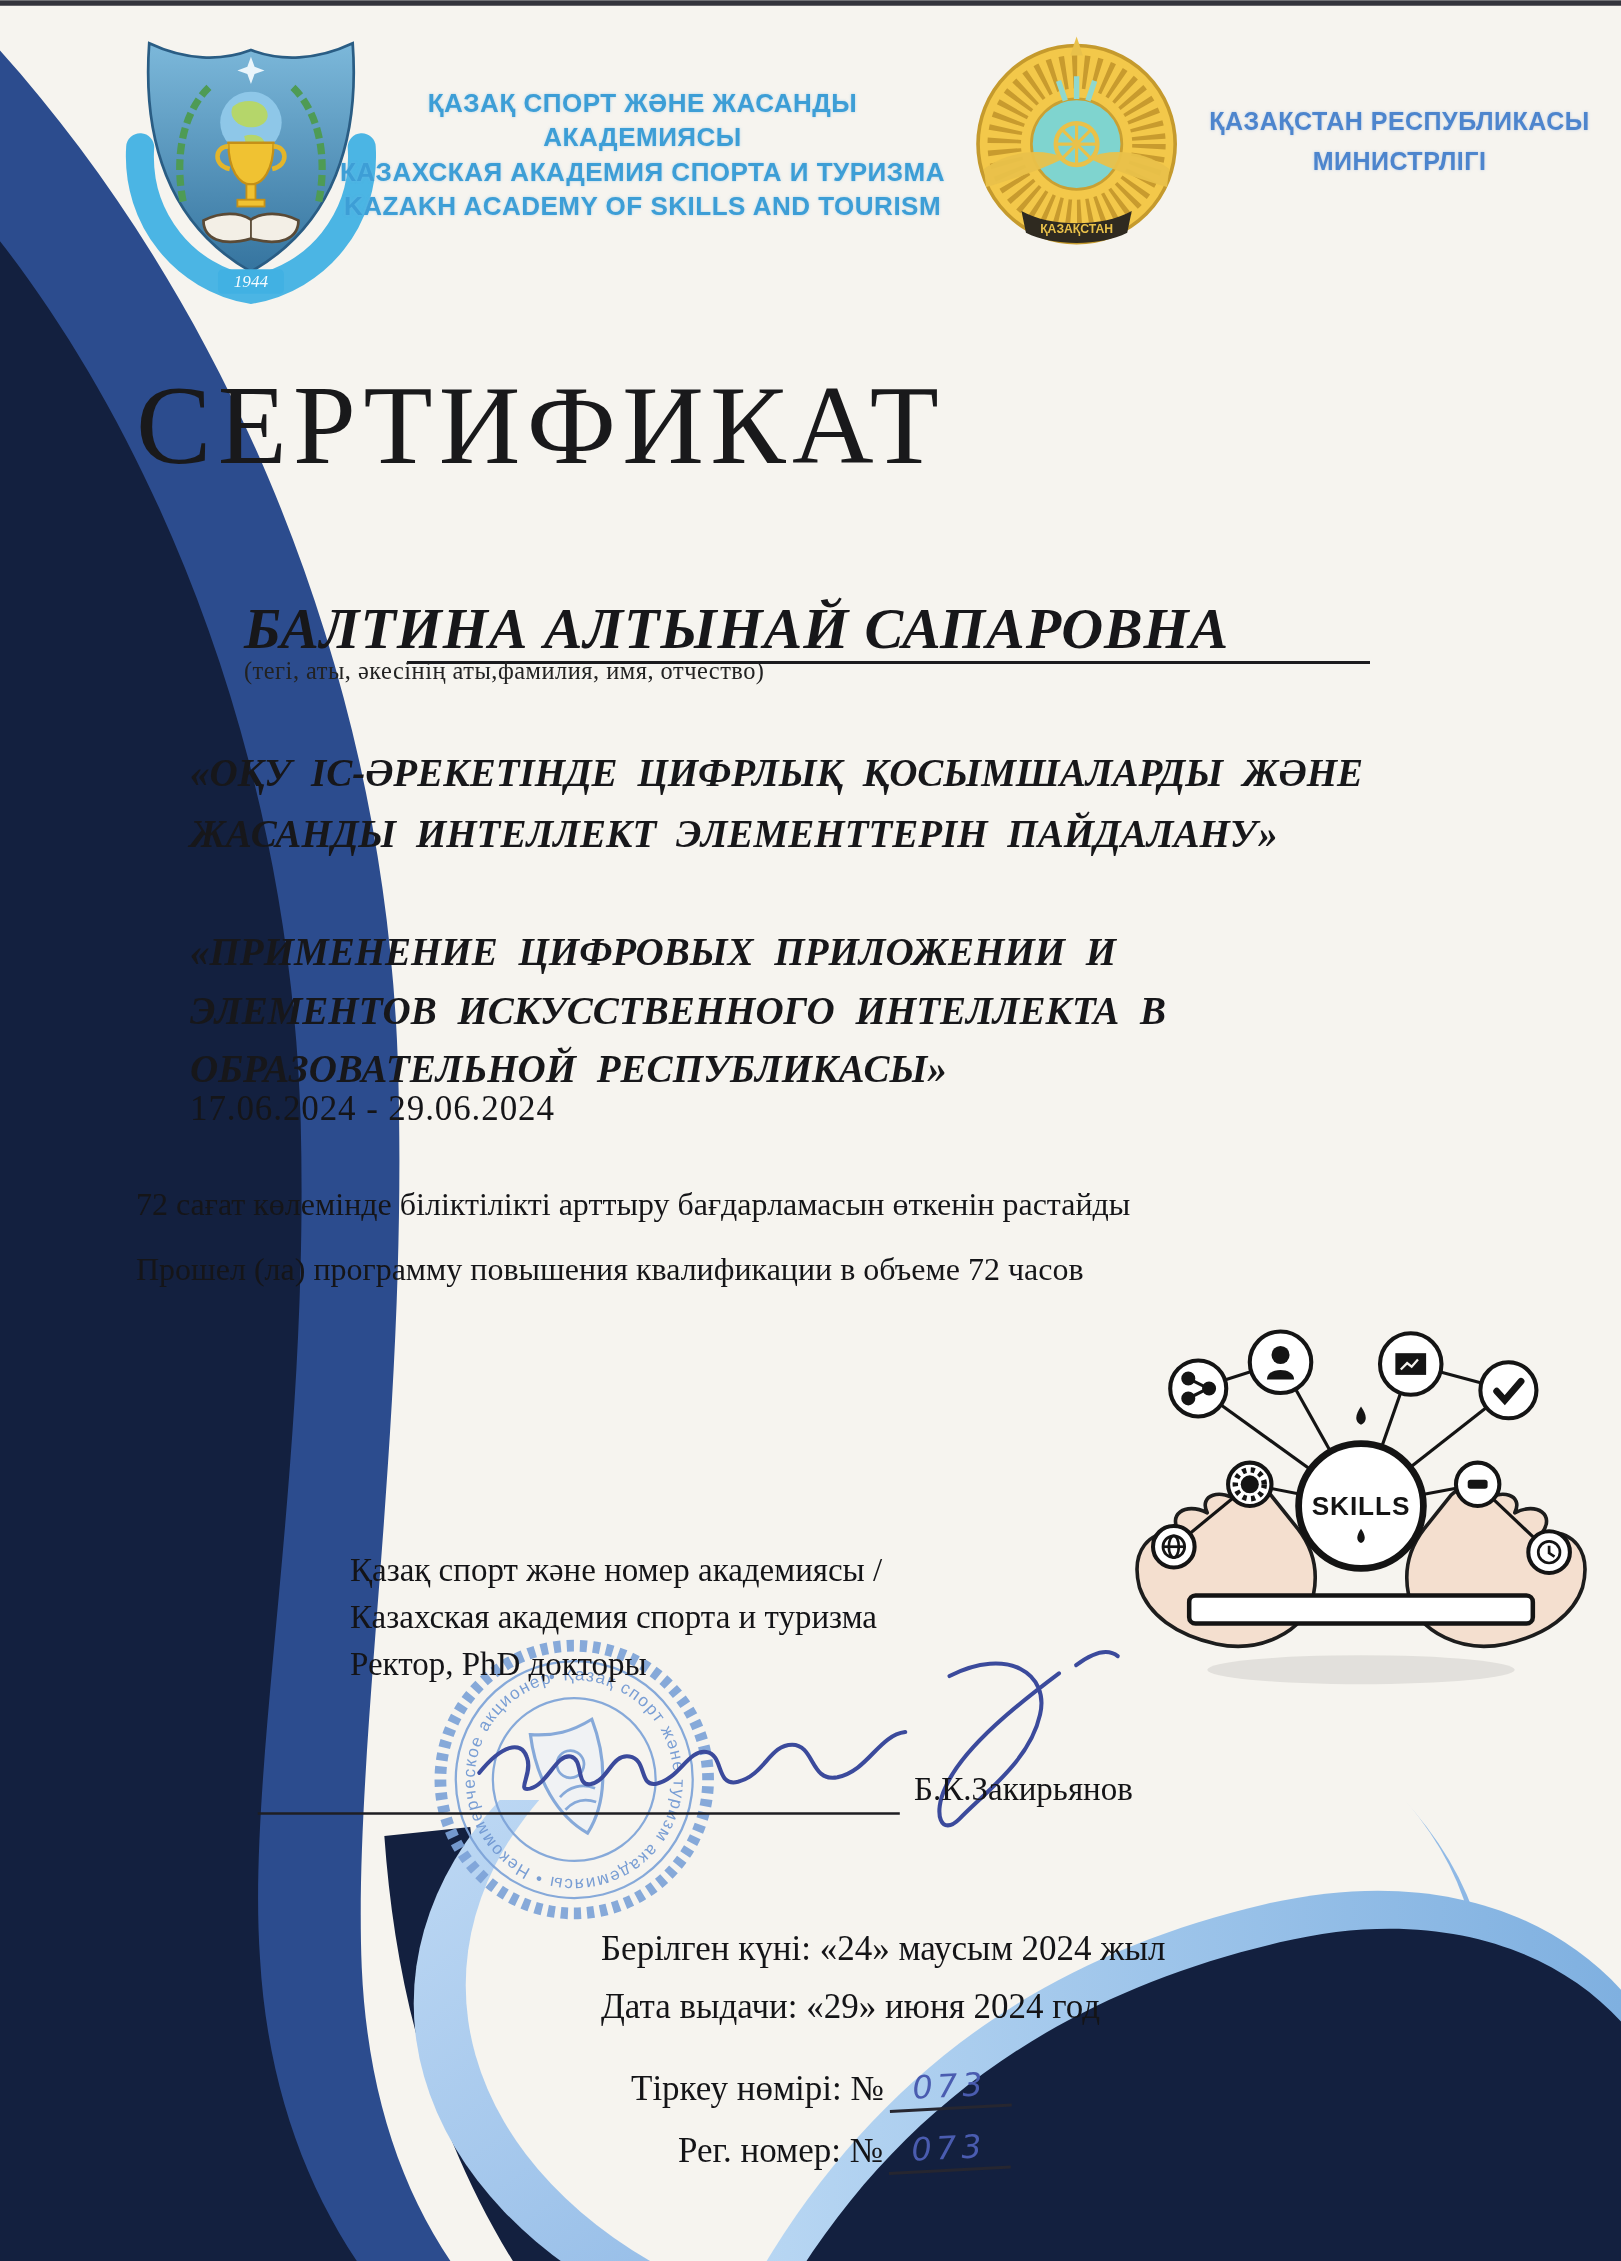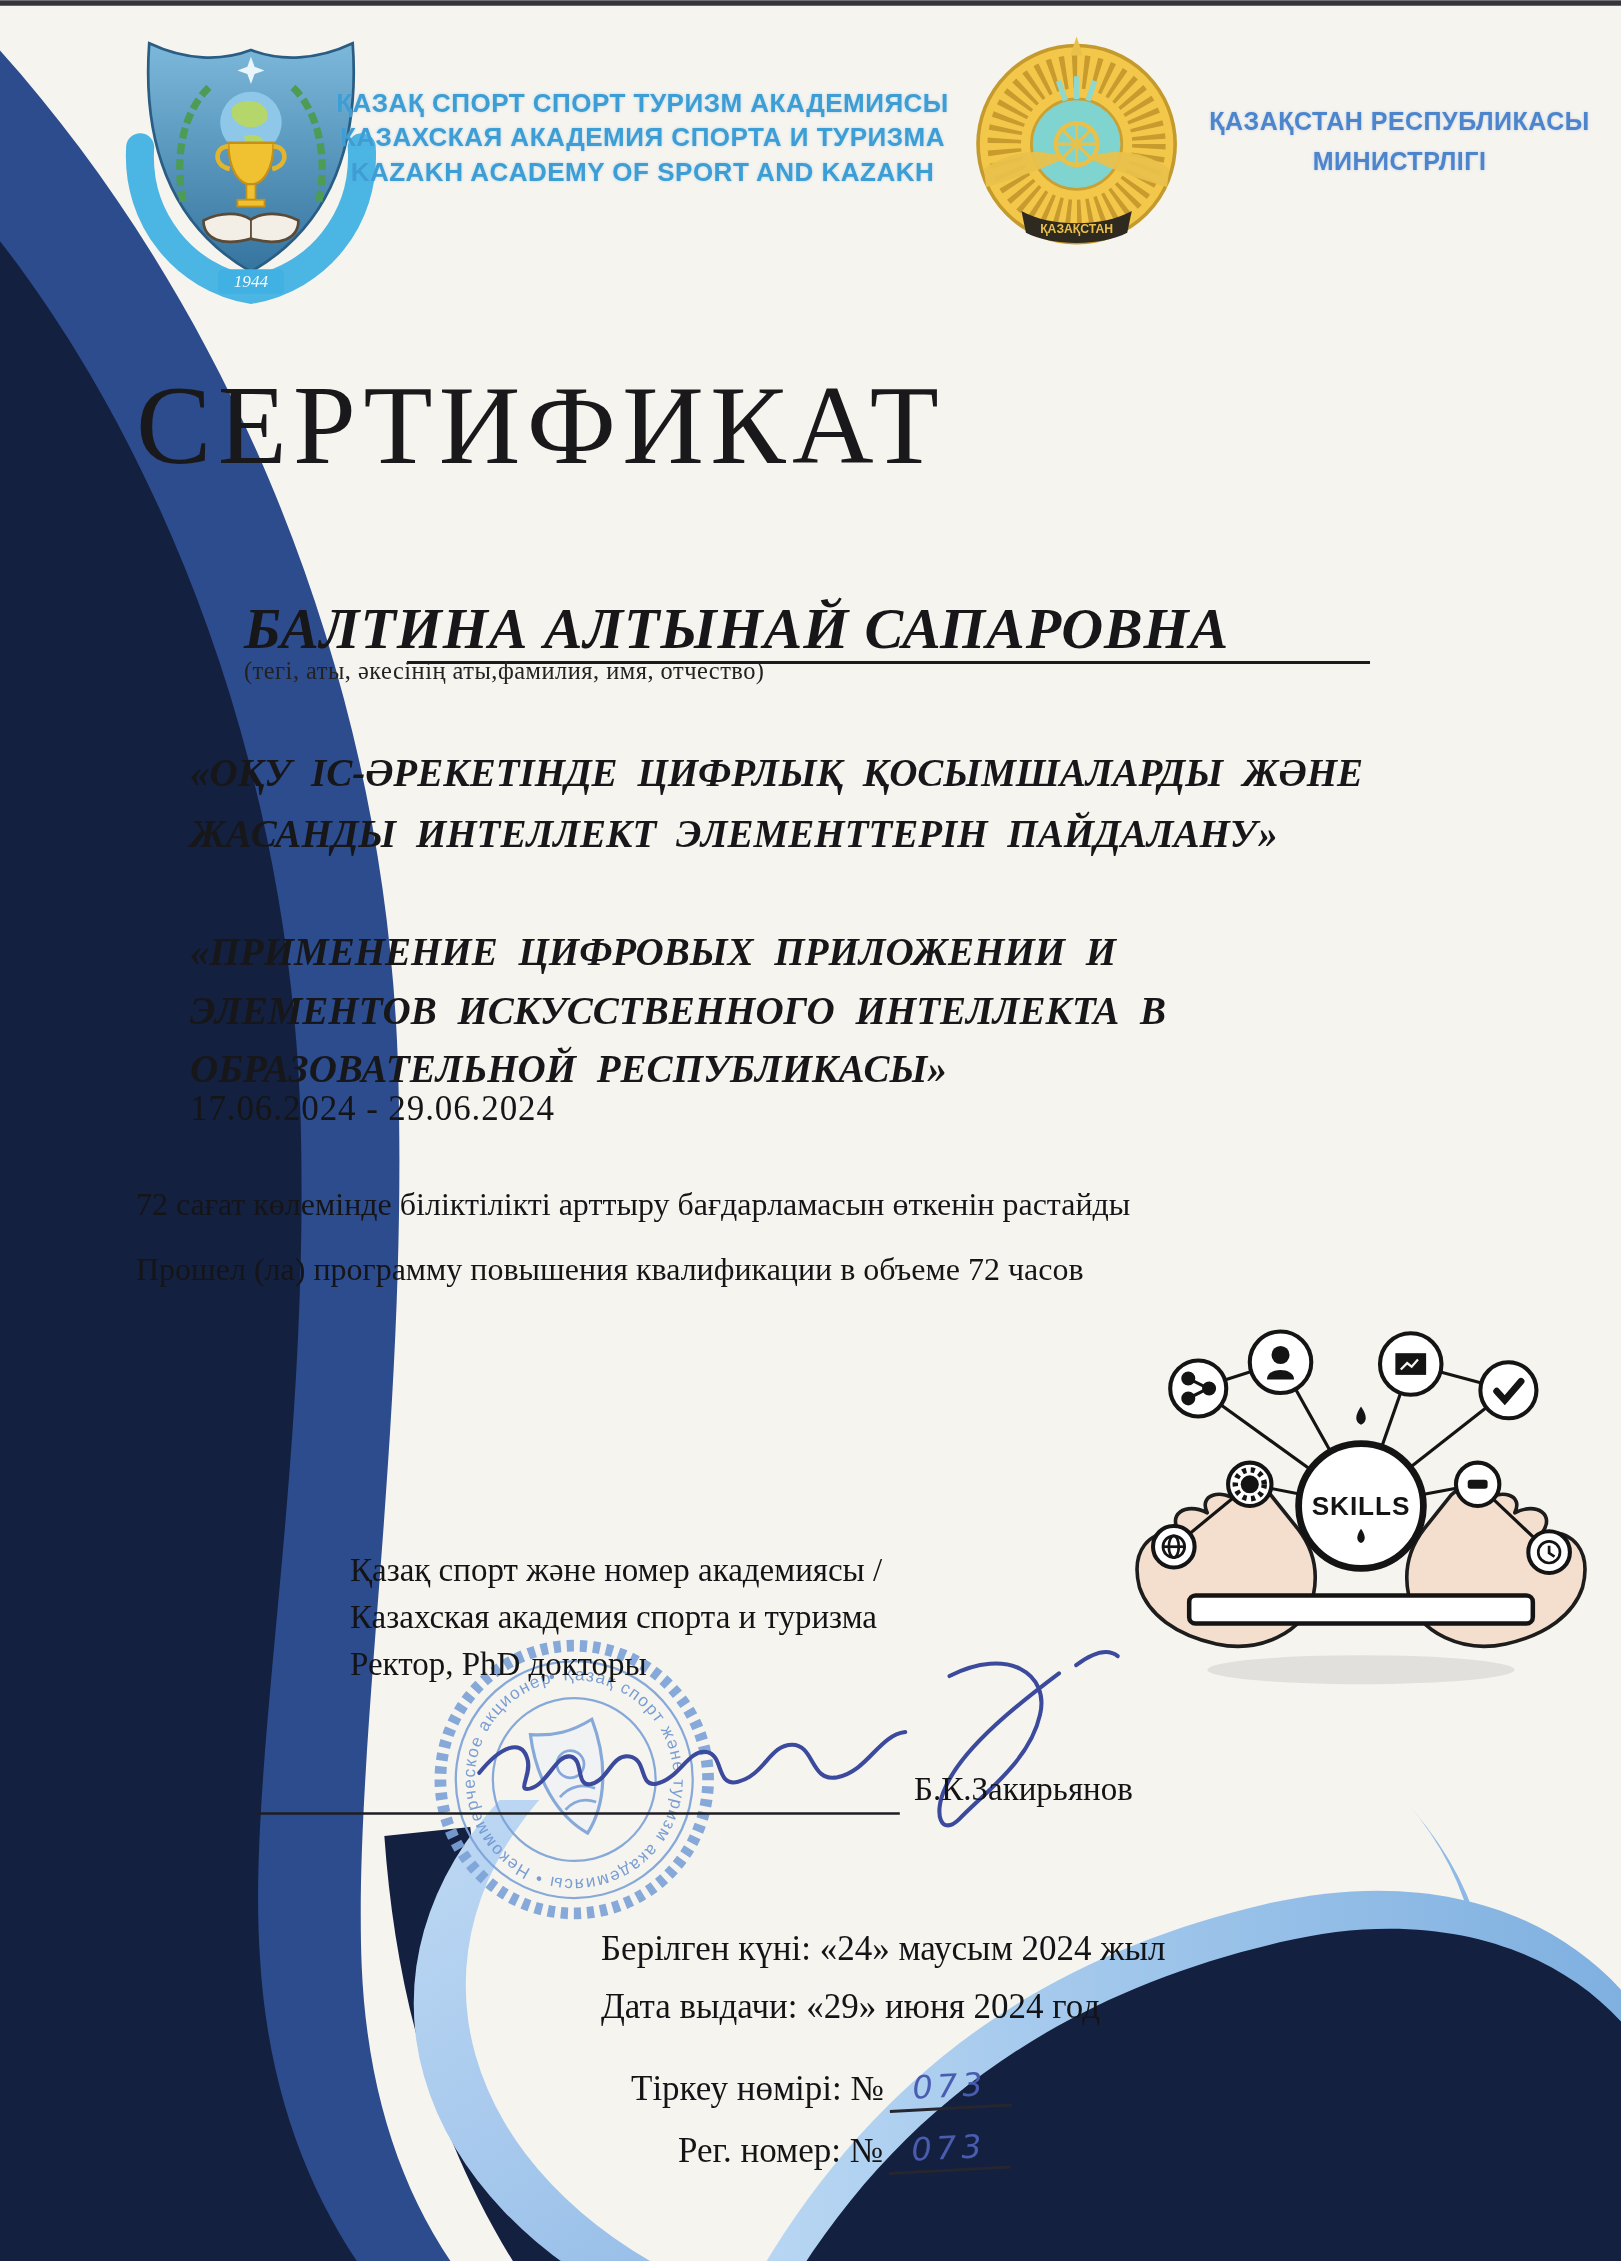--- a/index.html
+++ b/index.html
@@ -242,23 +242,23 @@
       <circle cx="946" cy="482" r="24"></circle>
         <path d="M 946,468 L 946,484 L 958,492"></path>
     </g>
   </g>
 
   <rect x="0" y="0" width="3585" height="12" fill="#34343c"></rect>
   <rect x="0" y="5240" width="3585" height="62" fill="url(#gradBrown)"></rect>
 </svg>
 
 <div class="txt sans hdr-left">
-  <div>ҚАЗАҚ СПОРТ СПОРТ ТУРИЗМ АКАДЕМИЯСЫ</div>
+  <div>ҚАЗАҚ СПОРТ ЖӘНЕ ЖАСАНДЫ АКАДЕМИЯСЫ</div>
   <div>КАЗАХСКАЯ АКАДЕМИЯ СПОРТА И ТУРИЗМА</div>
-  <div>KAZAKH ACADEMY OF SPORT AND KAZAKH</div>
+  <div>KAZAKH ACADEMY OF SKILLS AND TOURISM</div>
 </div>
 
 <div class="txt sans hdr-right">
   <div>ҚАЗАҚСТАН РЕСПУБЛИКАСЫ</div>
   <div>МИНИСТРЛІГІ</div>
 </div>
 
 <div class="txt center cert-title">СЕРТИФИКАТ</div>
 
 <div class="txt center name-line">БАЛТИНА АЛТЫНАЙ САПАРОВНА</div>

